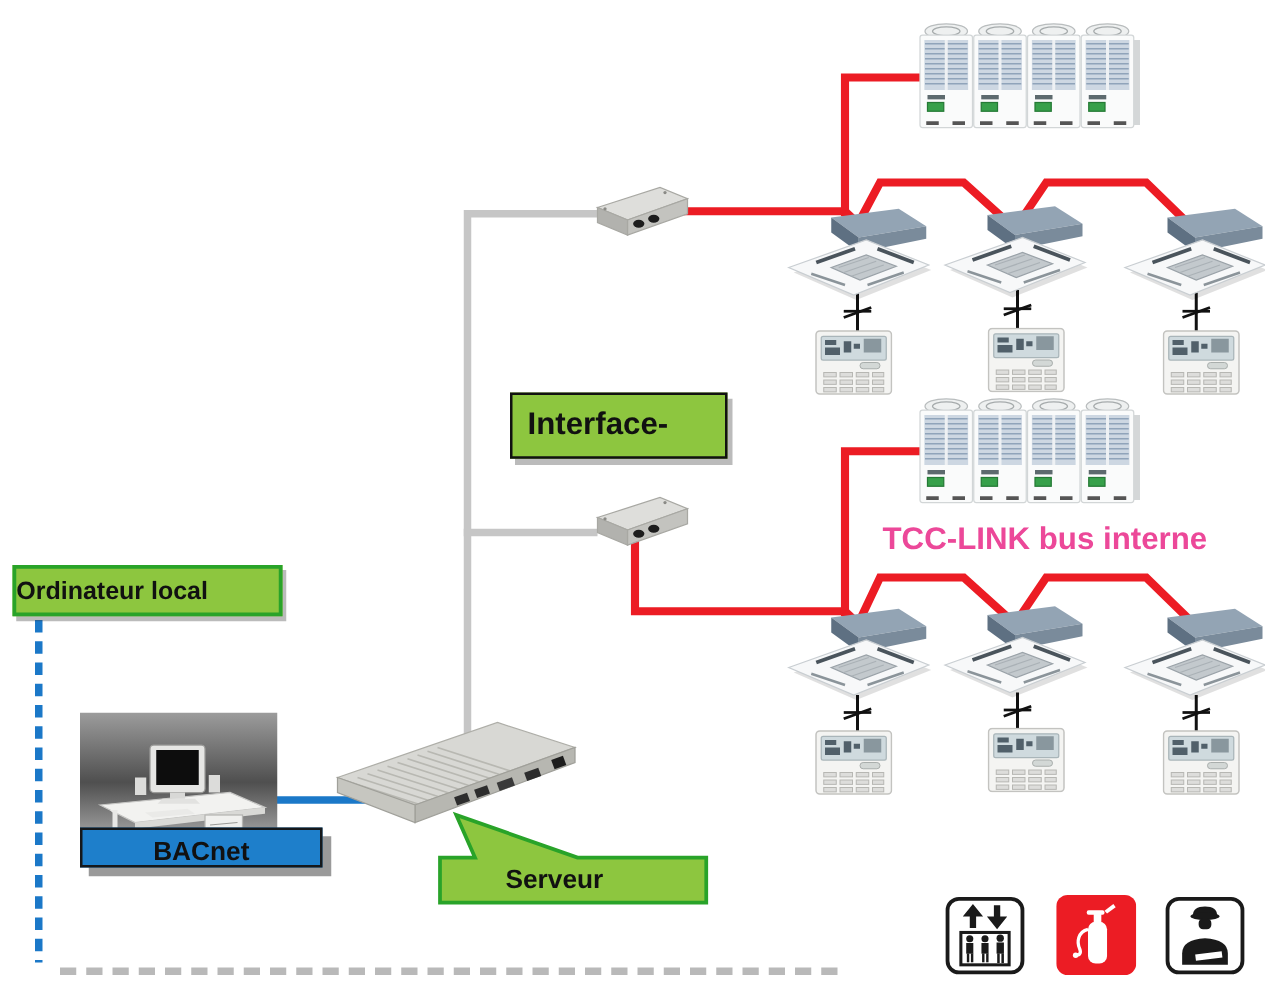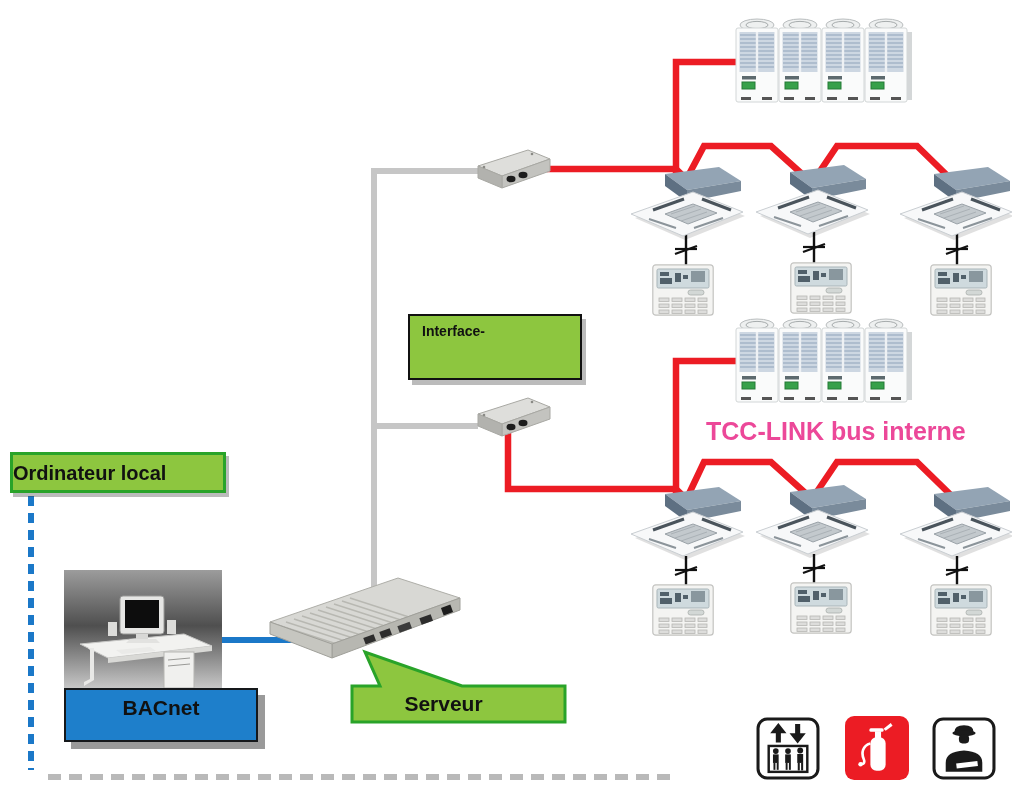--- a/index.html
+++ b/index.html
@@ -1,22 +1,22 @@
 <!DOCTYPE html>
 <html><head>
 <meta charset="utf-8">
 <style>
   html,body{margin:0;padding:0;background:#fff;font-family:"Liberation Sans",sans-serif;}
   #stage{position:relative;width:1012px;height:790px;background:#ffffff;overflow:hidden;}
   #wiring{position:absolute;left:0;top:0;}
   .lbl{position:absolute;font-weight:bold;color:#111;box-sizing:border-box;}
   .green-box{background:#8DC63F;border:3px solid #29A329;}
   .lbl-ordinateur{left:10px;top:452px;width:216px;height:41px;font-size:20px;line-height:36px;box-shadow:3px 4px 0 rgba(60,60,60,.35);}
-  .lbl-interface{left:408px;top:314px;width:174px;height:66px;border:2px solid #111;font-size:14px;line-height:1.4;padding:6px 0 0 12px;box-shadow:4px 5px 0 rgba(60,60,60,.35);}
-  .lbl-bacnet{left:64px;top:688px;width:194px;height:54px;background:#1E7FCB;border:2px solid #15181b;font-size:21px;line-height:36px;text-align:center;box-shadow:7px 7px 0 #9a9a9a;}
+  .lbl-interface{left:408px;top:314px;width:174px;height:53px;border:2px solid #111;font-size:25px;line-height:1.4;padding:6px 0 0 12px;box-shadow:4px 5px 0 rgba(60,60,60,.35);}
+  .lbl-bacnet{left:64px;top:662px;width:194px;height:32px;background:#1E7FCB;border:2px solid #15181b;font-size:21px;line-height:36px;text-align:center;box-shadow:7px 7px 0 #9a9a9a;}
   .lbl-serveur{left:352px;top:686px;width:183px;height:36px;font-size:21px;line-height:36px;text-align:center;background:transparent;}
   .lbl-tcc{left:706px;top:417px;font-size:25px;color:#ec4899;white-space:nowrap;}
   .pictogram{position:absolute;}
   .pic-elevator{left:756px;top:717px;}
   .pic-fire{left:845px;top:716px;}
   .pic-guard{left:932px;top:717px;}
 </style>
 </head>
 <body>
 

